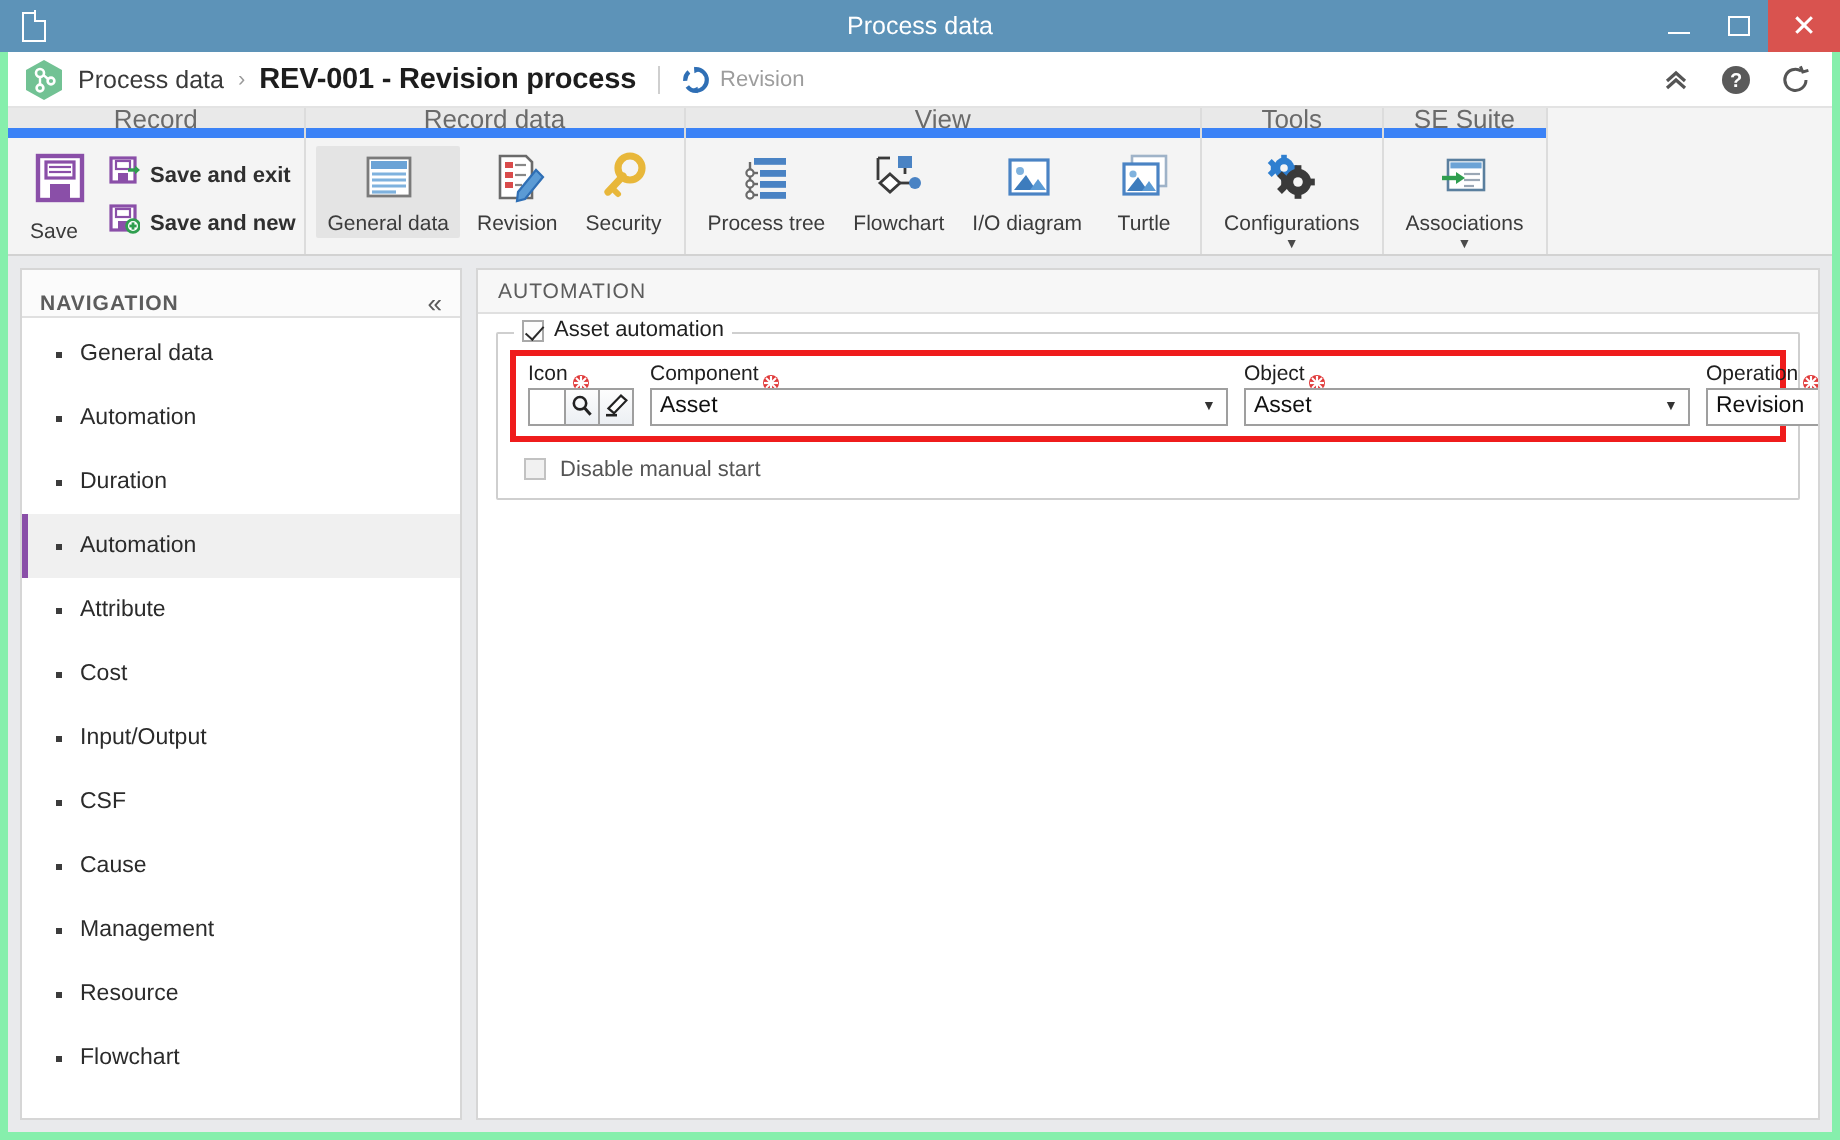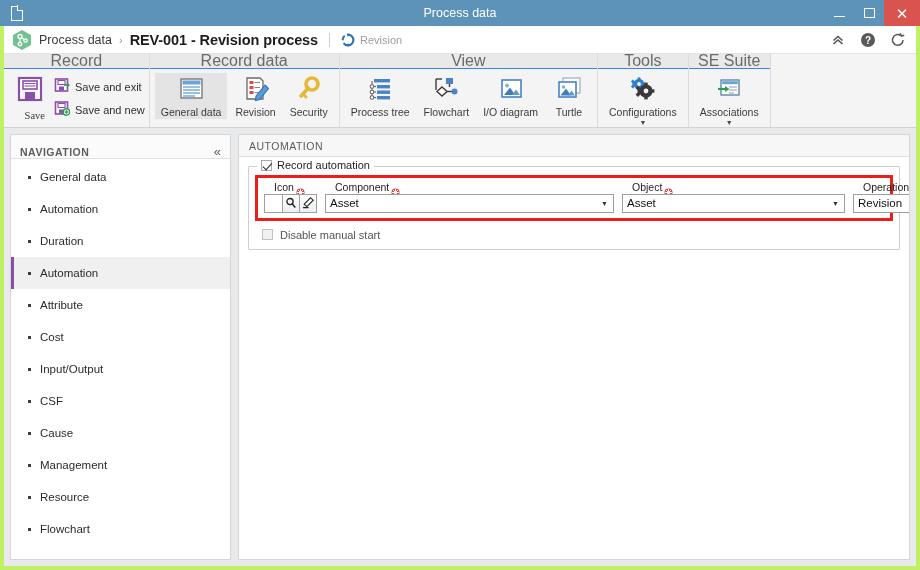--- a/index.html
+++ b/index.html
@@ -4,21 +4,21 @@
 <style>
   * { box-sizing: border-box; margin: 0; padding: 0; }
   html, body {
     width: 920px; height: 570px;
     font-family: "Liberation Sans", sans-serif;
     background: #5d93b8;
     overflow: hidden;
   }
   .window {
     position: absolute; inset: 0;
-    background: #bef264;
+    background: #86efac;
     display: flex; flex-direction: column;
   }
 
   
   .titlebar {
     height: 26px; flex: 0 0 26px;
     background: #5d93b8;
     display: flex; align-items: center;
     position: relative;
   }
@@ -95,22 +95,22 @@
     position: relative;
   }
   .rgroup {
     display: flex; flex-direction: column;
     border-right: 1px solid #dcdcdc;
     height: 100%;
   }
   .rgroup-title {
     height: 15px; flex: 0 0 15px;
     background: #e9e9e9;
-    border-bottom: 1px solid #3b82f6;
-    font-size: 16px; color: #6a6a6a;
+    border-bottom: 5px solid #3b82f6;
+    font-size: 13px; color: #6a6a6a;
     display: flex; align-items: center; justify-content: center;
   }
   .rgroup-body {
     flex: 1 1 auto; display: flex; align-items: flex-start;
     padding: 4px 5px 0 5px; gap: 2px;
   }
   .rbtn {
     display: flex; flex-direction: column; align-items: center;
     padding: 2px 6px 0 6px; min-width: 46px;
     text-align: center;
@@ -120,26 +120,25 @@
     font-size: 10.5px; color: #3b3b3b; margin-top: 2px; line-height: 1.1;
     white-space: nowrap;
   }
   .rbtn-caret {
     font-size: 7px; color: #4a4a4a; line-height: 5px; margin-top: 1px;
   }
   .rbtn-icon { height: 30px; display: flex; align-items: center; justify-content: center; }
 
   .save-block { display: flex; padding: 4px 4px 0 4px; }
   .save-main {
-    display: flex; flex-direction: column; align-items: flex-end;
+    display: flex; flex-direction: column; align-items: flex-start;
     padding: 1px 7px 0 7px;
-    font-family: Liberation Serif, serif;
   }
   .save-side { display: flex; flex-direction: column; justify-content: center; gap: 3px; padding-top: 4px; }
-  .save-side-item { display: flex; align-items: center; gap: 5px; }
+  .save-side-item { display: flex; align-items: center; gap: 5px; font-weight: bold; }
   .save-side-label { font-size: 11px; color: #2f2f2f; white-space: nowrap; }
 
   
   .content {
     flex: 1 1 auto; display: flex;
     background: #e9eaec;
     padding: 6px; gap: 7px;
     overflow: hidden;
   }
 
@@ -220,21 +219,21 @@
   .cbox.disabled { background: #f1f1f1; border-color: #c2c2c2; }
 
   
   .hl-row {
     border: 3px solid #ef1c1c;
     padding: 4px 6px 5px 6px;
     display: flex; align-items: flex-end; gap: 8px;
     background: #ffffff;
   }
   .fld { display: flex; flex-direction: column; }
-  .fld-label-row { display: flex; align-items: center; gap: 2px; margin-bottom: 1px; margin-left: 10px; }
+  .fld-label-row { display: flex; align-items: center; gap: 2px; margin-bottom: 1px; }
   .fld-label { font-size: 10.5px; color: #1f1f1f; line-height: 1; }
   .req-dot {
     width: 9px; height: 9px; flex: 0 0 9px;
     display: inline-block;
   }
   .fld-icon-ctrls { display: flex; align-items: stretch; height: 19px; }
   .icon-preview {
     width: 19px; border: 1px solid #9f9f9f; background: #ffffff;
   }
   .mini-btn {
@@ -603,21 +602,21 @@
 
       <div class="main">
         <div class="main-head">
           <span class="main-head-title">AUTOMATION</span>
         </div>
         <div class="main-body">
 
           <div class="fset">
             <div class="fset-legend">
               <span class="cbox checked"></span>
-              <span class="fset-legend-label">Record automation</span>
+              <span class="fset-legend-label">Asset automation</span>
             </div>
 
             <div class="hl-row">
 
               <div class="fld">
                 <div class="fld-label-row">
                   <span class="fld-label">Icon</span>
                   <span class="req-dot">
                     <svg width="9" height="9" viewBox="0 0 9 9">
                       <circle cx="4.5" cy="4.5" r="4" fill="#e03a3a"></circle>

